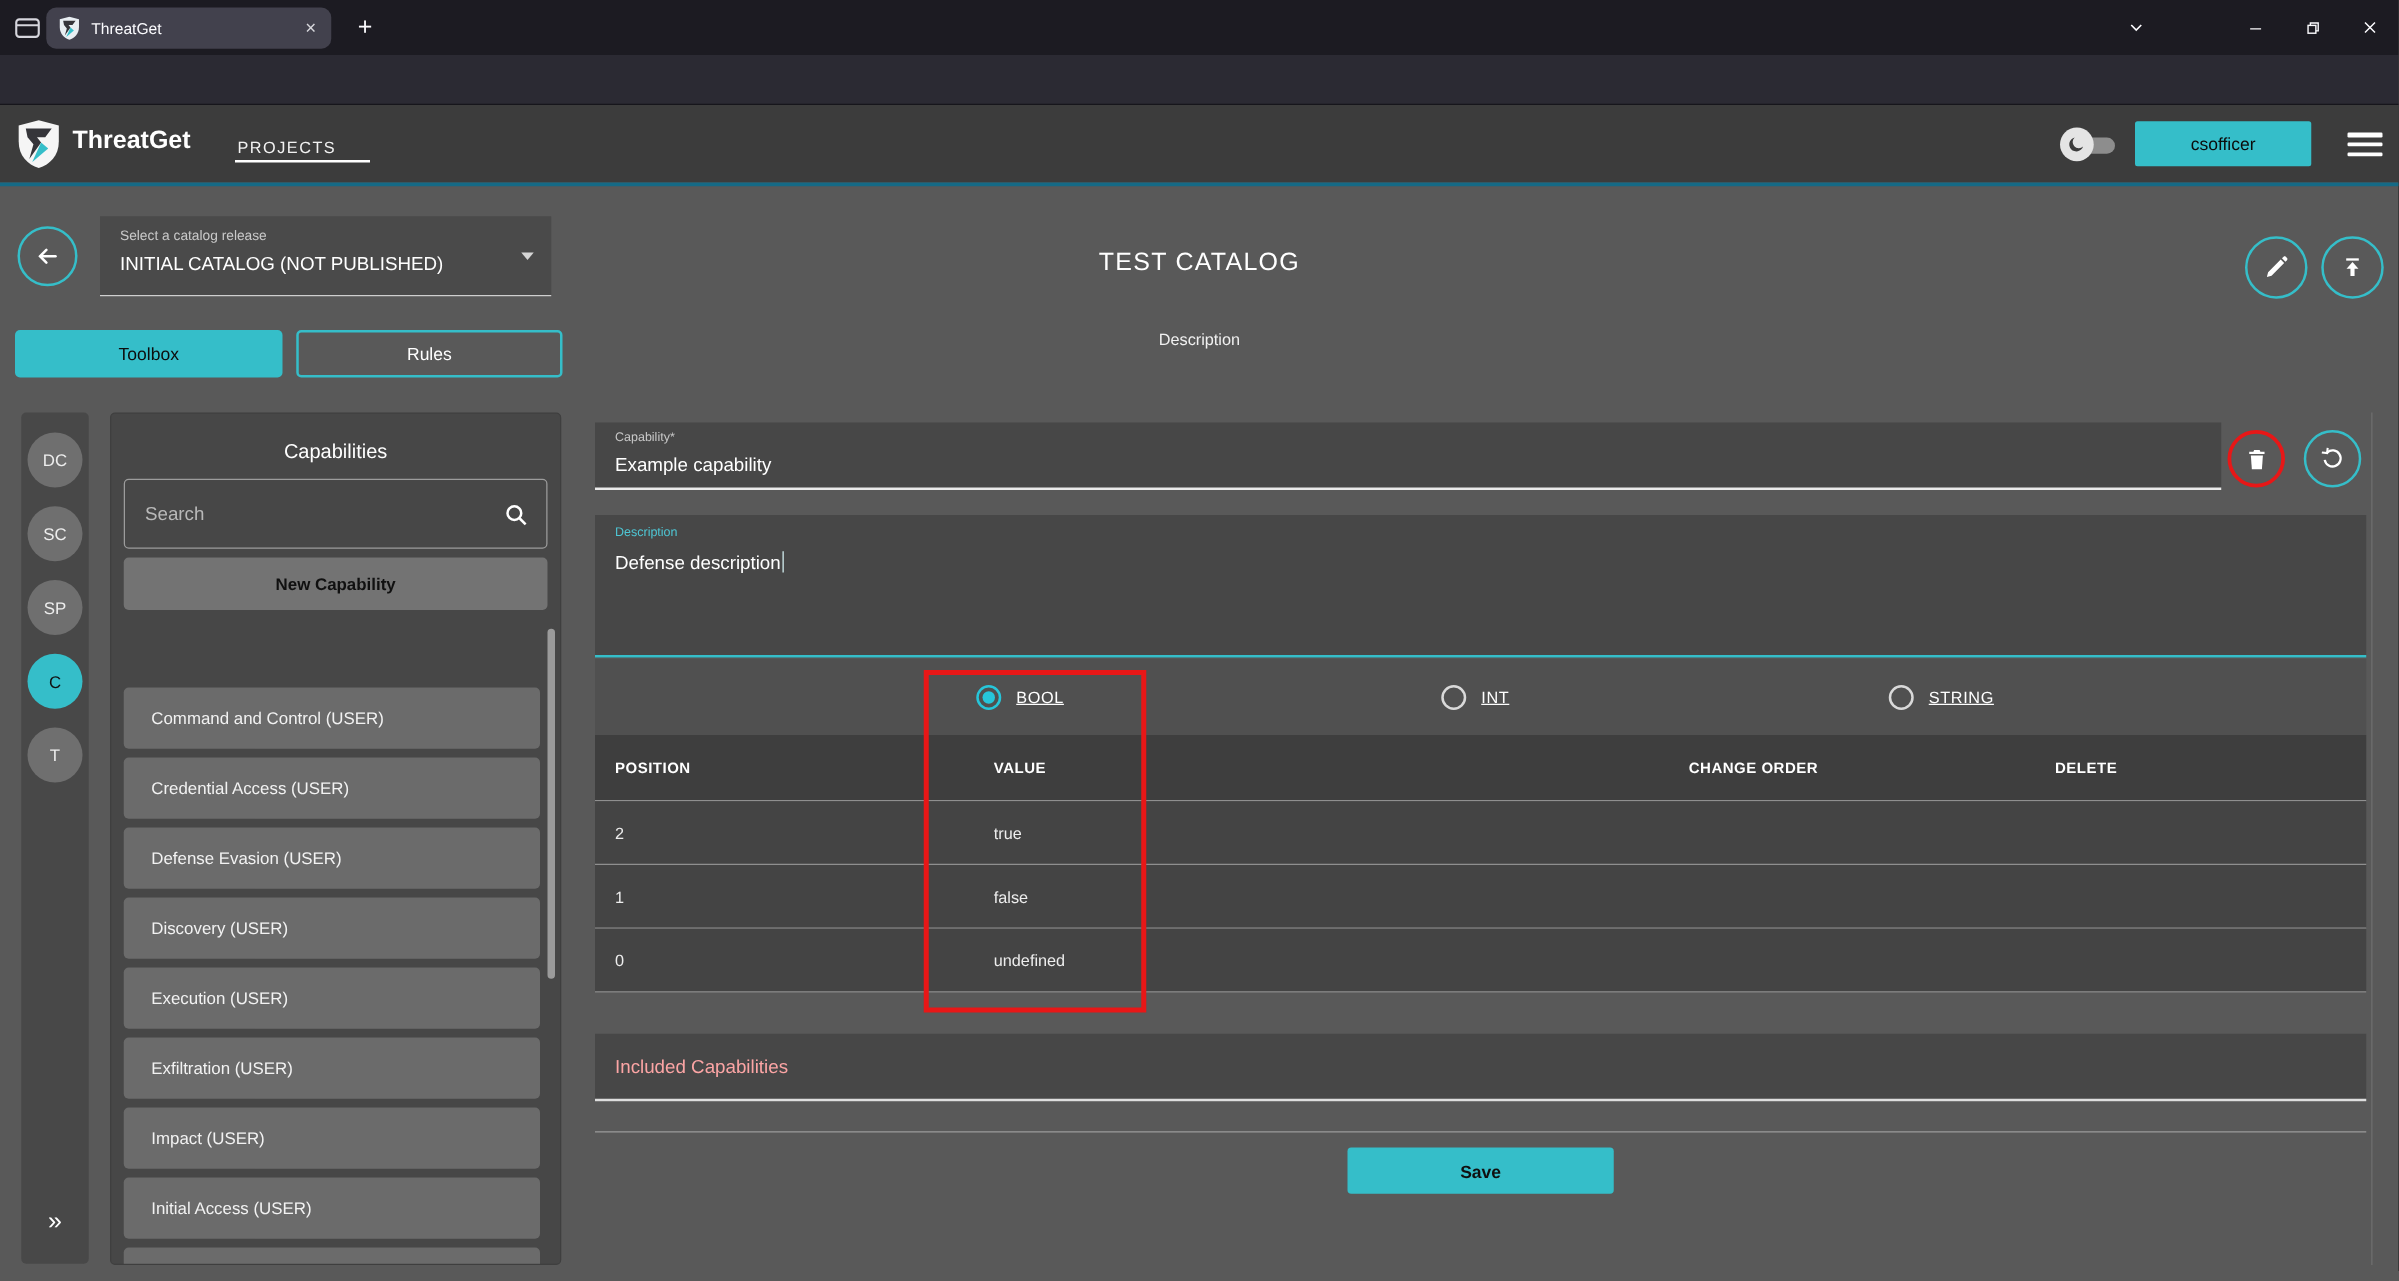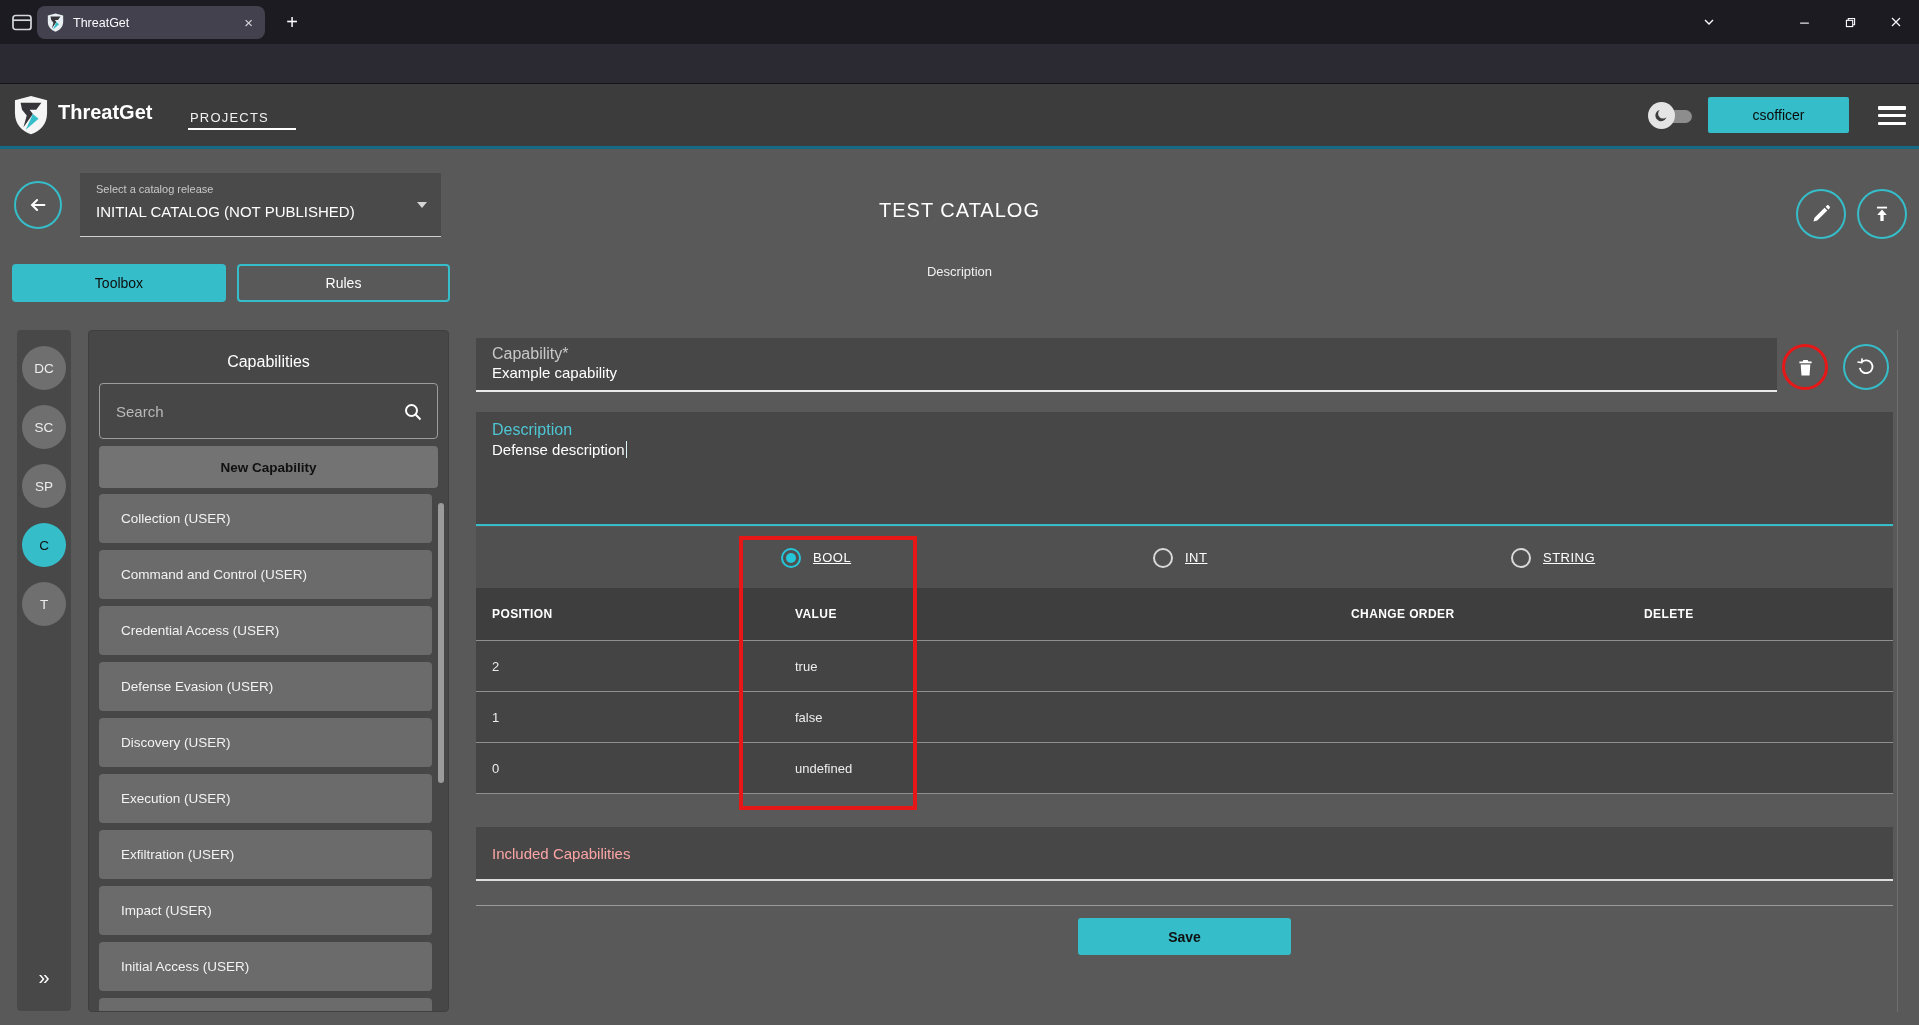--- a/index.html
+++ b/index.html
@@ -73,21 +73,21 @@
   .searchbox{position:absolute;left:10px;top:52px;width:339px;height:56px;border:1px solid #9c9c9c;border-radius:4px;}
   .searchbox input{position:absolute;left:0;top:0;width:100%;height:100%;background:transparent;border:none;outline:none;padding:0 44px 0 16px;font-size:15px;color:#eee;}
   .searchbox input::placeholder{color:#b9b9b9;opacity:1;}
   .search-ic{position:absolute;right:12px;top:16px;width:24px;height:24px;}
   .newcapbtn{position:absolute;left:10px;top:115px;width:339px;height:42px;background:#737373;border-radius:4px;color:#101010;font-size:13.5px;font-weight:600;display:flex;align-items:center;justify-content:center;}
   .capitem{position:absolute;left:10px;width:333px;height:49px;background:#6b6b6b;border-radius:4px;color:#f2f2f2;font-size:13.5px;display:flex;align-items:center;padding-left:22px;}
   .cap-scrollthumb{position:absolute;right:4px;top:172px;width:6px;height:280px;background:#9b9b9b;border-radius:3px;}
 
   
   .capfield{position:absolute;left:476px;top:338px;width:1301px;height:54px;background:#474747;border-bottom:2px solid #eaeaea;}
-  .field-label{position:absolute;left:16px;top:7px;font-size:16px;color:#c8c8c8;}
+  .field-label{position:absolute;left:16px;top:7px;font-size:10px;color:#c8c8c8;}
   .field-value{position:absolute;left:16px;top:26px;font-size:15px;color:#fff;}
   .trashbtn{left:1782px;top:344px;width:46px;height:46px;border:3.5px solid #e81717;}
   .resetbtn{left:1843px;top:344px;width:46px;height:46px;}
   .descfield{position:absolute;left:476px;top:412px;width:1417px;height:114px;background:#474747;border-bottom:2px solid #35bec9;}
   .descfield .field-label{color:#4ec6d4;top:9px;}
   .descfield .field-value{top:29px;}
   .text-caret{display:inline-block;width:1.5px;height:17px;background:#d8f4f6;vertical-align:-3px;margin-left:1px;}
 
   .typestrip{position:absolute;left:476px;top:527px;width:1417px;height:61px;background:#505050;}
   .radio-group{position:absolute;top:0;height:61px;display:flex;align-items:center;gap:12px;}
@@ -288,21 +288,20 @@
   <div class="cappanel">
     <div class="cappanel-title">Capabilities</div>
     <div class="searchbox">
       <input type="text" placeholder="Search" style="">
       <svg class="search-ic" viewBox="0 0 24 24" fill="none" stroke="#fff" stroke-width="2">
         <circle cx="10.5" cy="10.5" r="5.5"></circle>
           <path d="M14.8 14.8l4.7 4.7"></path>
       </svg>
     </div>
     <div class="newcapbtn">New Capability</div>
-    <div class="capitem" style="top:163px">Collection (USER)</div>
     <div class="capitem" style="top:219px">Command and Control (USER)</div>
     <div class="capitem" style="top:275px">Credential Access (USER)</div>
     <div class="capitem" style="top:331px">Defense Evasion (USER)</div>
     <div class="capitem" style="top:387px">Discovery (USER)</div>
     <div class="capitem" style="top:443px">Execution (USER)</div>
     <div class="capitem" style="top:499px">Exfiltration (USER)</div>
     <div class="capitem" style="top:555px">Impact (USER)</div>
     <div class="capitem" style="top:611px">Initial Access (USER)</div>
     <div class="capitem" style="top:667px"></div>
     <div class="cap-scrollthumb"></div>

